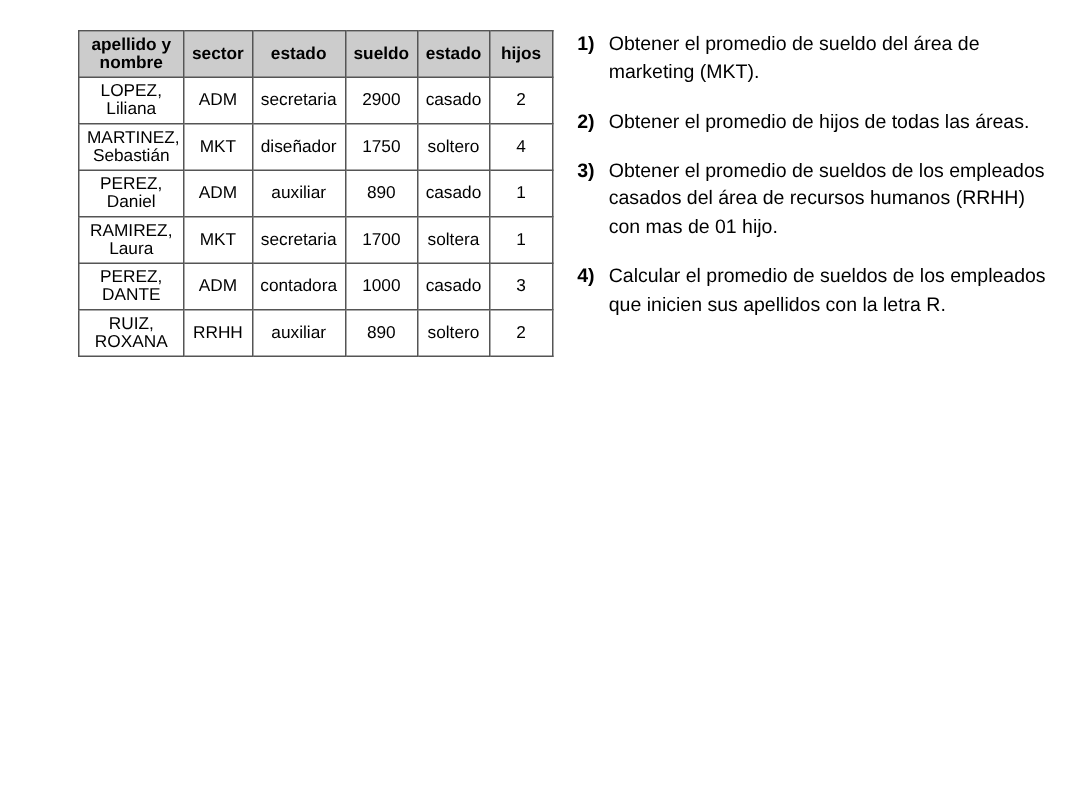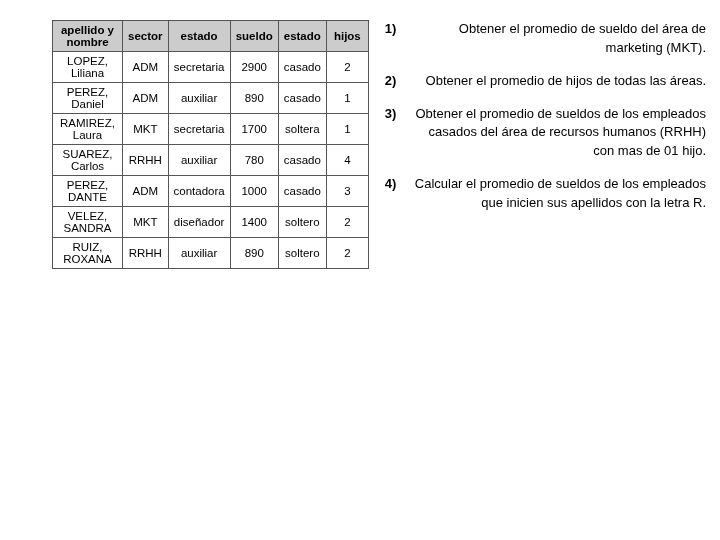--- a/index.html
+++ b/index.html
@@ -78,21 +78,20 @@
       gap: 5px;
     }
 
     .instructions ol li .num {
       font-weight: bold;
       min-width: 16px;
     }
 
     .instructions ol li .text {
       flex: 1;
-      text-align: right;
     }
   </style>
 </head>
 <body>
 
 <h1></h1>
 
 <div class="main-content">
   <div class="table-section">
     <table>
@@ -109,58 +108,50 @@
       <tbody id="table-body">
           <tr>
             <td class="col-apellido">LOPEZ, Liliana</td>
             <td>ADM</td>
             <td>secretaria</td>
             <td>2900</td>
             <td>casado</td>
             <td>2</td>
           </tr>
           <tr>
+            <td class="col-apellido">MARTINEZ, Sebastián</td>
+            <td>MKT</td>
+            <td>diseñador</td>
+            <td>1750</td>
+            <td>soltero</td>
+            <td>4</td>
+          </tr>
+          <tr>
             <td class="col-apellido">PEREZ, Daniel</td>
             <td>ADM</td>
             <td>auxiliar</td>
             <td>890</td>
             <td>casado</td>
             <td>1</td>
           </tr>
           <tr>
             <td class="col-apellido">RAMIREZ, Laura</td>
             <td>MKT</td>
             <td>secretaria</td>
             <td>1700</td>
             <td>soltera</td>
             <td>1</td>
           </tr>
           <tr>
-            <td class="col-apellido">SUAREZ, Carlos</td>
-            <td>RRHH</td>
-            <td>auxiliar</td>
-            <td>780</td>
-            <td>casado</td>
-            <td>4</td>
-          </tr>
-          <tr>
             <td class="col-apellido">PEREZ, DANTE</td>
             <td>ADM</td>
             <td>contadora</td>
             <td>1000</td>
             <td>casado</td>
             <td>3</td>
-          </tr>
-          <tr>
-            <td class="col-apellido">VELEZ, SANDRA</td>
-            <td>MKT</td>
-            <td>diseñador</td>
-            <td>1400</td>
-            <td>soltero</td>
-            <td>2</td>
           </tr>
           <tr>
             <td class="col-apellido">RUIZ, ROXANA</td>
             <td>RRHH</td>
             <td>auxiliar</td>
             <td>890</td>
             <td>soltero</td>
             <td>2</td>
           </tr>
         </tbody>

